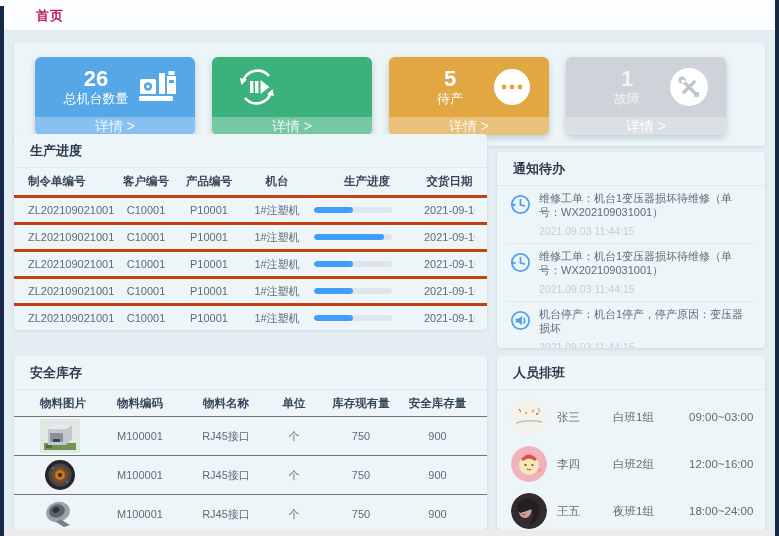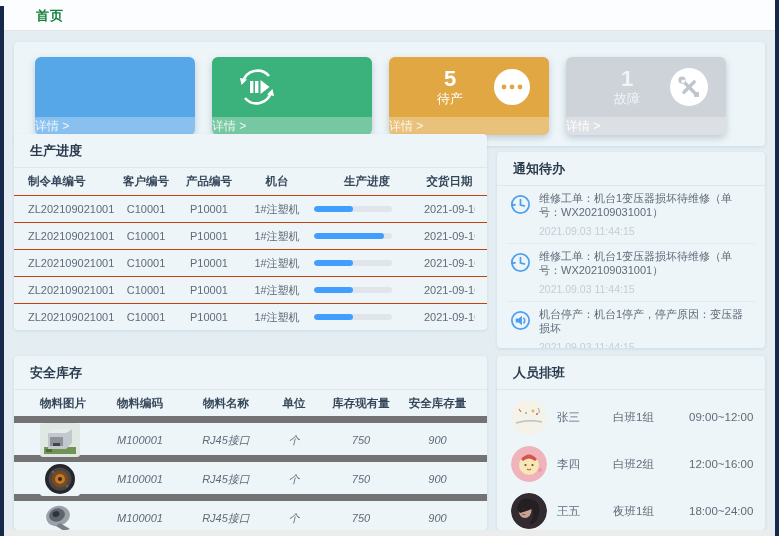--- a/index.html
+++ b/index.html
@@ -6,21 +6,21 @@
   html,body { width:779px; height:536px; }
   body { font-family:"Liberation Sans","DejaVu Sans",sans-serif; background:#16294a; position:relative; overflow:hidden; }
   .screen { position:absolute; inset:0; }
 
   
   .edge-left  { position:absolute; left:0; top:6px; bottom:0; width:4px; background:#16294a; }
   .edge-right { position:absolute; right:0; top:0; bottom:0; width:4px; background:#16294a; }
   .corner-patch { position:absolute; left:0; top:0; width:4px; height:6px; background:#ffffff; }
 
   .topbar { position:absolute; left:4px; right:4px; top:0; height:31px; background:#fcfdfe; border-bottom:1px solid #e0e6ec; }
-  .topbar .tab { position:absolute; left:32px; top:7px; font-size:13px; font-weight:bold; color:#15803d; letter-spacing:1px; }
+  .topbar .tab { position:absolute; left:32px; top:7px; font-size:13px; font-weight:bold; color:#be185d; letter-spacing:1px; }
 
   .content { position:absolute; left:4px; right:4px; top:31px; bottom:6px; background:#e3edf2; }
   .bottom-strip { position:absolute; left:4px; right:4px; bottom:0; height:6px; background:#ececec; }
 
   .panel { position:absolute; background:#edf5f8; border-radius:4px; box-shadow:0 1px 3px rgba(60,90,120,.12); overflow:hidden; }
   .panel-title { padding:8px 16px 7px; font-size:13px; font-weight:bold; color:#2b3b4d; border-bottom:1px solid #dfe7ed; }
 
   
   .cards-panel { left:10px; top:11px; width:751px; height:104px; }
   .cards-row { display:flex; padding:15px 21px; gap:17px; }
@@ -30,54 +30,54 @@
   .card-green  { background:#3bb17c; }
   .card-orange { background:#e0a742; }
   .card-gray   { background:#cdd3d9; }
   .card-main { display:flex; align-items:center; height:60px; padding:0 14px 0 22px; }
   .card-text { flex:1; text-align:center; }
   .card-value { font-size:22px; line-height:24px; font-weight:bold; }
   .card-gray .card-value, .card-gray .card-label { color:#f2f4f6; }
   .card-label { font-size:13px; line-height:16px; }
   .card-icon { width:46px; height:46px; display:flex; align-items:center; justify-content:center; }
   .card-footer { position:absolute; left:0; right:0; bottom:0; height:18px; background:rgba(255,255,255,.30);
-                 text-align:left; font-size:12px; line-height:18px; color:rgba(255,255,255,.85); }
+                 text-align:center; font-size:14px; line-height:18px; color:rgba(255,255,255,.85); }
   .card-gray .card-footer { color:#ffffff; }
 
   
   .prod-panel  { left:10px;  top:103px; width:473px; height:196px; }
   .notif-panel { left:493px; top:121px; width:268px; height:196px; }
   .stock-panel { left:10px;  top:325px; width:473px; height:174px; }
   .staff-panel { left:493px; top:325px; width:268px; height:174px; }
 
   
   .prod-grid { display:grid; grid-template-columns:92px 56px 70px 66px 114px 1fr; align-items:center; padding:0 12px; }
   .prod-head { height:27px; }
-  .prod-row  { height:27px; border-top:1px solid #c2410c; }
+  .prod-row  { height:27px; border-top:3px solid #c2410c; }
   .prod-grid > div { font-size:11px; color:#5f6b78; text-align:center; white-space:nowrap; overflow:hidden; }
   .prod-grid > div:first-child { text-align:left; padding-left:2px; }
   .prod-head > div { font-weight:bold; color:#37475a; font-size:11.5px; }
   .progress-cell { display:flex; align-items:center; gap:5px; justify-content:flex-start; padding-left:4px; }
   .progress-track { width:78px; height:6px; border-radius:3px; background:#dfe5eb; overflow:hidden; flex:none; }
   .progress-fill { height:100%; border-radius:3px; background:#409eff; }
   .progress-label { font-size:10px; color:#5f6b78;padding-left:48px; }
 
   
   .notif-list { padding:0 10px; }
   .notif-item { display:flex; gap:7px; padding:6px 2px 5px; border-bottom:1px solid #e3eaef; }
   .notif-item:last-child { border-bottom:none; }
   .notif-icon { flex:none; width:23px; height:23px; margin-top:1px; }
   .notif-body { flex:1; min-width:0; }
   .notif-text { font-size:11px; line-height:13.5px; color:#5f6b78; }
   .notif-time { font-size:10.5px; line-height:13px; color:#c5ccd6;margin-top:6px; }
 
   
   .stock-grid { display:grid; grid-template-columns:68px 88px 84px 52px 82px 1fr; align-items:center; padding:0 14px; }
   .stock-head { height:26px; }
-  .stock-row  { height:39px; border-top:7px solid #737373;font-style:italic; }
+  .stock-row  { height:39px; border-top:1px solid #737373; }
   .stock-grid > div { font-size:11px; color:#5f6b78; text-align:center; white-space:nowrap; }
   .stock-grid > div:first-child { text-align:left;margin-left:12px; }
   .stock-head > div { font-weight:bold; color:#37475a; font-size:11.5px; }
   .thumb { width:40px; height:34px; border-radius:3px; overflow:hidden; display:block; }
 
   
   .staff-list { padding:4px 14px 0; }
   .staff-row { display:grid; grid-template-columns:46px 56px 76px 1fr; align-items:center; height:46px; }
   .staff-row + .staff-row { margin-top:1px; }
   .avatar { width:36px; height:36px; border-radius:50%; overflow:hidden; display:block; }
@@ -91,20 +91,38 @@
   <div class="topbar">
     <div class="tab">首页</div>
   </div>
 
   <div class="content">
 
     <div class="panel cards-panel">
       <div class="cards-row">
 
         <div class="card card-blue">
+          <div class="card-main">
+            <div class="card-text">
+              <div class="card-value">26</div>
+              <div class="card-label">总机台数量</div>
+            </div>
+            <div class="card-icon">
+              <svg width="42" height="36" viewBox="0 0 42 36">
+                <rect x="2" y="27" width="34" height="5" rx="1" fill="#fff"></rect>
+                <rect x="3" y="10" width="16" height="15" rx="1.5" fill="#fff"></rect>
+                <circle cx="11" cy="17.5" r="4.2" fill="#55a7e8"></circle>
+                <circle cx="11" cy="17.5" r="1.6" fill="#fff"></circle>
+                <rect x="22" y="4" width="6" height="21" fill="#fff"></rect>
+                <rect x="30" y="7" width="9" height="18" fill="#fff"></rect>
+                <rect x="31.5" y="2" width="6" height="4" fill="#fff"></rect>
+                <rect x="32" y="11" width="5" height="3" fill="#55a7e8"></rect>
+              </svg>
+            </div>
+          </div>
           <div class="card-footer">详情 &gt;</div>
         </div>
 
         <div class="card card-green">
           <div class="card-main">
             <div class="card-icon">
               <svg width="42" height="42" viewBox="0 0 42 42">
                 <path d="M 33 10 A 15 15 0 0 0 7 16" fill="none" stroke="#fff" stroke-width="2.6"></path>
                 <path d="M 9 32 A 15 15 0 0 0 35 26" fill="none" stroke="#fff" stroke-width="2.6"></path>
                 <polygon points="4,12 11,13.5 5.5,19" fill="#fff"></polygon>
@@ -380,21 +398,21 @@
                 <path d="M5 24 Q 18 20 31 23" stroke="#b9c2c6" stroke-width="1.4" fill="none"></path>
                 <circle cx="22" cy="12" r="1.4" fill="#e0b84a"></circle>
                 <circle cx="26" cy="15" r="1.1" fill="#cf6a4a"></circle>
                 <circle cx="15" cy="14" r="1" fill="#9fb06a"></circle>
                 <path d="M8 10 l2 3" stroke="#c97a4a" stroke-width="1.2"></path>
                 <path d="M27 9 q 2 2 1 5" stroke="#8aa" stroke-width="1" fill="none"></path>
               </svg>
           </span>
           <span class="staff-name">张三</span>
           <span class="staff-shift">白班1组</span>
-          <span class="staff-time">09:00~12:00</span>
+          <span class="staff-time">09:00~03:00</span>
         </div>
 
         <div class="staff-row">
           <span class="avatar">
             <svg width="36" height="36" viewBox="0 0 36 36">
                 <circle cx="18" cy="18" r="18" fill="#f0b3bb"></circle>
                 <circle cx="18" cy="19" r="10" fill="#f6e7b4"></circle>
                 <path d="M10 13 Q 18 4 26 13 L 24 15 Q 18 10 12 15 Z" fill="#d8514e"></path>
                 <circle cx="14.5" cy="19" r="1.1" fill="#6b4a3a"></circle>
                 <circle cx="21.5" cy="19" r="1.1" fill="#6b4a3a"></circle>

